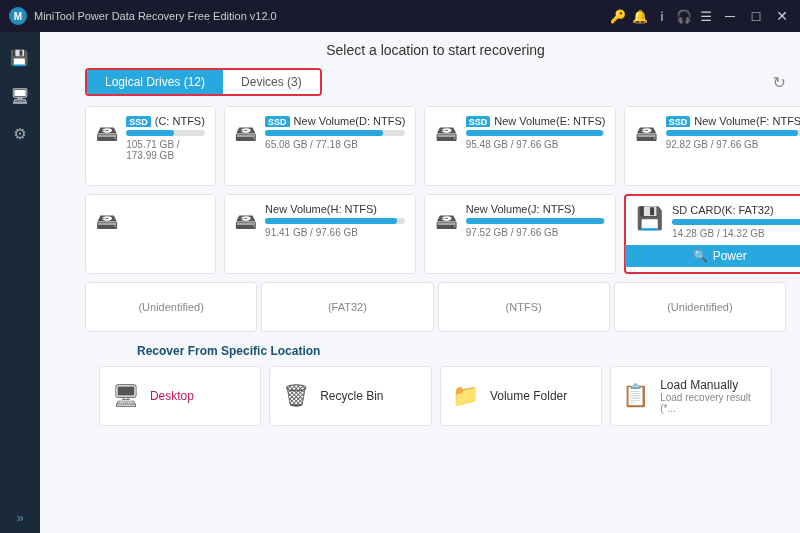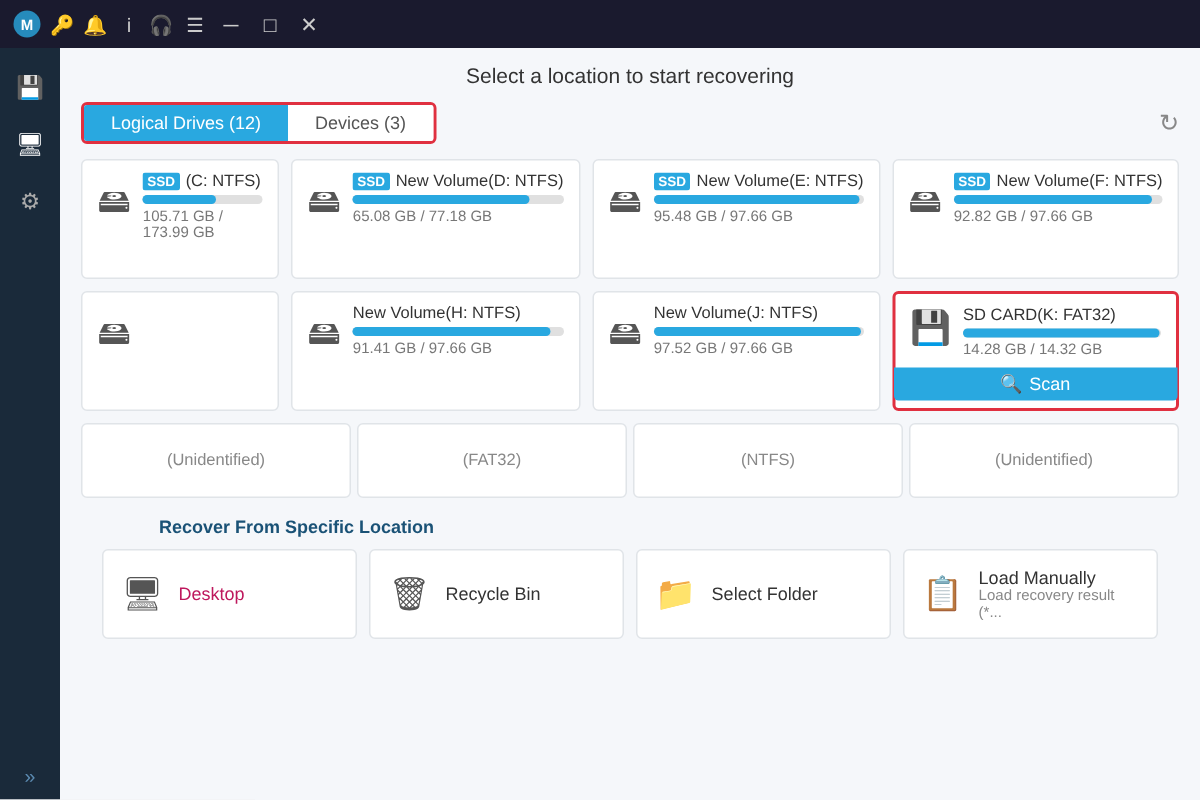--- a/index.html
+++ b/index.html
@@ -50,20 +50,21 @@
       cursor: pointer;
     }
 
     
     .content {
       flex: 1;
       background: #f5f7fa;
       display: flex;
       flex-direction: column;
       overflow: hidden;
+      padding-left: 31px;
     }
 
     
     .page-title {
       text-align: center;
       padding: 10px 0 6px 0;
       font-size: 14px;
       color: #333;
       font-weight: normal;
     }
@@ -218,20 +219,21 @@
 </head>
 <body>
 
 <div class="titlebar">
   <div class="titlebar-logo">
     <svg width="20" height="20" viewBox="0 0 20 20">
       <circle cx="10" cy="10" r="9" fill="#29a8e0" opacity="0.8"></circle>
       <text x="10" y="14" text-anchor="middle" font-size="10" fill="white" font-weight="bold">M</text>
     </svg>
   </div>
+  <span class="titlebar-title">MiniTool Power Data Recovery Free Edition v12.0</span>
   <div class="titlebar-icons">
     <div class="titlebar-icon" title="Key">🔑</div>
     <div class="titlebar-icon" title="Notifications">🔔</div>
     <div class="titlebar-icon" title="Info">ℹ</div>
     <div class="titlebar-icon" title="Support">🎧</div>
     <div class="titlebar-icon" title="Menu">☰</div>
     <div class="titlebar-btn">─</div>
     <div class="titlebar-btn">□</div>
     <div class="titlebar-btn titlebar-close">✕</div>
   </div>
@@ -359,21 +361,21 @@
             <div class="drive-info">
               <div class="drive-label">SD CARD(K: FAT32)</div>
               <div class="drive-bar-bg">
                 <div class="drive-bar-fill" style="width:99%"></div>
               </div>
               <div class="drive-size">14.28 GB / 14.32 GB</div>
             </div>
           </div>
           <button class="scan-btn">
             <span>🔍</span>
-            <span>Scan</span>
+            <span>Power</span>
           </button>
         </div>
 
       </div>
 
       <div class="unidentified-grid">
         <div class="unidentified-card">(Unidentified)</div>
         <div class="unidentified-card">(FAT32)</div>
         <div class="unidentified-card">(NTFS)</div>
         <div class="unidentified-card">(Unidentified)</div>
@@ -388,21 +390,21 @@
             <div style="font-size:12px;color:#be185d;font-weight:400;">Desktop</div>
           </div>
 
           <div class="specific-card">
             <div class="specific-icon">🗑</div>
             <div style="font-size:12px;color:#333;font-weight:500;">Recycle Bin</div>
           </div>
 
           <div class="specific-card">
             <div class="specific-icon">📁</div>
-            <div style="font-size:12px;color:#333;font-weight:500;">Select Folder</div>
+            <div style="font-size:12px;color:#333;font-weight:500;">Volume Folder</div>
           </div>
 
           <div class="specific-card">
             <div class="specific-icon">📋</div>
             <div>
               <div style="font-size:12px;color:#333;font-weight:500;">Load Manually</div>
               <div style="font-size:10px;color:#888;">Load recovery result (*...</div>
             </div>
           </div>
 

